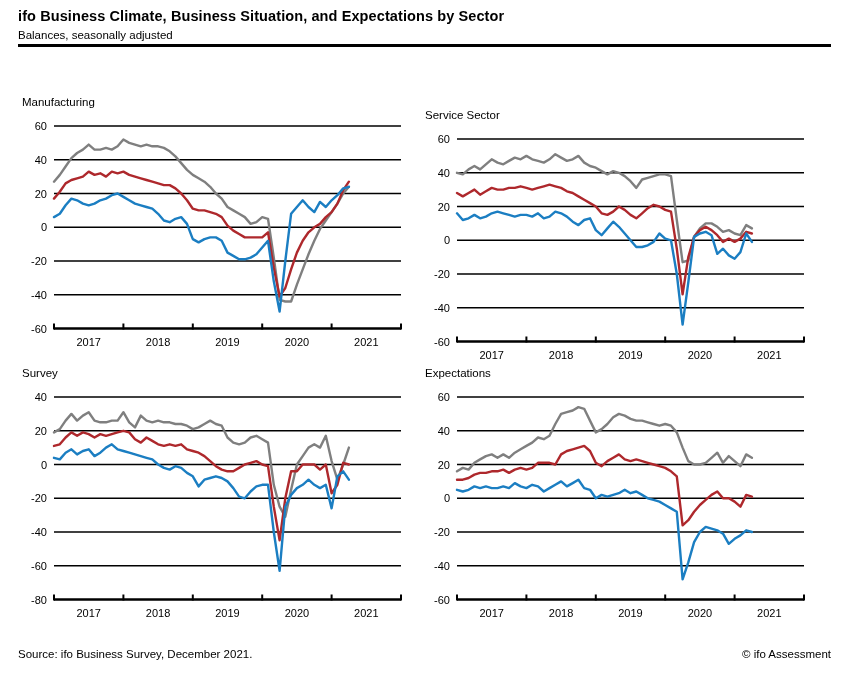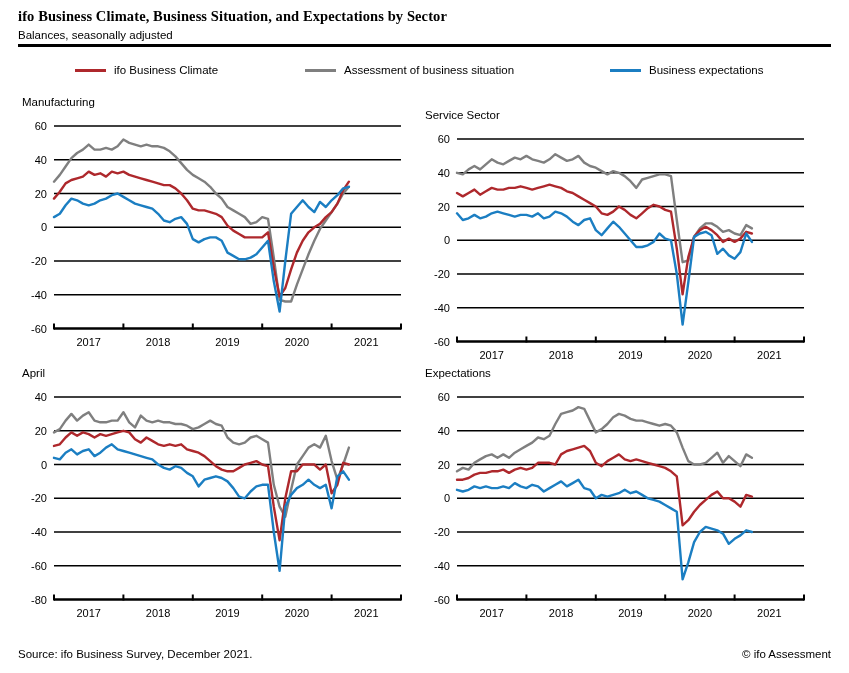--- a/index.html
+++ b/index.html
@@ -1,19 +1,19 @@
 <!DOCTYPE html>
 <html><head>
 <meta charset="utf-8">
 <style>
   html,body{margin:0;padding:0;background:#ffffff;}
   body{width:849px;height:673px;position:relative;overflow:hidden;
        font-family:"Liberation Sans","DejaVu Sans",sans-serif;color:#000;}
   .page{position:absolute;inset:0;}
-  .title{position:absolute;left:18px;top:8px;font-size:14.5px;font-weight:bold;letter-spacing:.1px;font-family:Liberation Serif, serif;}
+  .title{position:absolute;left:18px;top:8px;font-size:14.5px;font-weight:bold;letter-spacing:.1px;}
   .subtitle{position:absolute;left:18px;top:29px;font-size:11.5px;text-align:right;}
   .rule{position:absolute;left:18px;top:44px;width:813px;height:3px;background:#000;}
   .legend{position:absolute;left:0;top:64px;width:849px;height:20px;}
   .legend-item{position:absolute;top:0;display:flex;align-items:center;font-size:11.5px;white-space:nowrap;}
   .legend-item .swatch{display:inline-block;width:31px;height:3px;margin-right:8px;}
   .chart{position:absolute;width:410px;height:260px;}
   .chart-title{position:absolute;left:14px;top:1px;font-size:11.5px;font-weight:normal;}
   .mount{position:absolute;left:0;top:23px;}
   svg text{font-family:"Liberation Sans","DejaVu Sans",sans-serif;font-size:11px;fill:#000;}
   .footer-source{position:absolute;left:18px;top:648px;font-size:11.5px;}
@@ -21,34 +21,20 @@
 </style>
 </head>
 <body>
 
 <div class="page">
 
   <div class="title">ifo Business Climate, Business Situation, and Expectations by Sector</div>
   <div class="subtitle">Balances, seasonally adjusted</div>
   <div class="rule"></div>
 
-  <div class="legend">
-    <div class="legend-item" style="left:75px">
-      <span class="swatch" style="background: rgb(174, 40, 44);"></span>
-      <span>ifo Business Climate</span>
-    </div>
-    <div class="legend-item" style="left:305px">
-      <span class="swatch" style="background: rgb(127, 127, 127);"></span>
-      <span>Assessment of business situation</span>
-    </div>
-    <div class="legend-item" style="left:610px">
-      <span class="swatch" style="background: rgb(27, 126, 194);"></span>
-      <span>Business expectations</span>
-    </div>
-  </div>
 
   <div class="chart" style="left:8px;top:95px">
     <div class="chart-title">Manufacturing</div>
     <div class="mount"><svg width="402" height="240">
           <line x1="46" y1="8" x2="393" y2="8" stroke="#000" stroke-width="1.4"></line>
           <text x="39" y="12" text-anchor="end">60</text>
           <line x1="46" y1="41.75" x2="393" y2="41.75" stroke="#000" stroke-width="1.4"></line>
           <text x="39" y="45.75" text-anchor="end">40</text>
           <line x1="46" y1="75.5" x2="393" y2="75.5" stroke="#000" stroke-width="1.4"></line>
           <text x="39" y="79.5" text-anchor="end">20</text>
@@ -105,21 +91,21 @@
           <text x="219.5" y="227.5" text-anchor="middle">2019</text>
           <text x="288.90000000000003" y="227.5" text-anchor="middle">2020</text>
           <text x="358.3" y="227.5" text-anchor="middle">2021</text>
           <polyline points="46.0,41.8 51.8,43.4 57.6,38.4 63.4,35.0 69.1,38.4 74.9,33.3 80.7,28.3 86.5,31.6 92.3,33.3 98.0,29.9 103.8,26.6 109.6,28.3 115.4,24.9 121.2,28.3 127.0,29.9 132.8,31.6 138.5,28.3 144.3,23.2 150.1,26.6 155.9,29.9 161.7,28.3 167.4,24.9 173.2,31.6 179.0,35.0 184.8,36.7 190.6,40.1 196.4,43.4 202.2,40.1 207.9,41.8 213.7,45.1 219.5,50.2 225.3,56.9 231.1,48.5 236.8,46.8 242.6,45.1 248.4,43.4 254.2,43.4 260.0,45.1 265.8,89.0 271.6,131.2 277.3,129.5 283.1,105.9 288.9,97.4 294.7,92.4 300.5,92.4 306.3,95.8 312.0,100.8 317.8,99.1 323.6,102.5 329.4,104.2 335.2,94.1 340.9,97.4" fill="none" stroke="#7f7f7f" stroke-width="2.4" stroke-linejoin="round" stroke-linecap="round"></polyline>
           <polyline points="46.0,62.0 51.8,65.4 57.6,62.0 63.4,58.6 69.1,63.7 74.9,60.3 80.7,56.9 86.5,58.6 92.3,58.6 98.0,56.9 103.8,56.9 109.6,55.3 115.4,56.9 121.2,58.6 127.0,56.9 132.8,55.3 138.5,53.6 144.3,55.3 150.1,56.9 155.9,60.3 161.7,62.0 167.4,65.4 173.2,68.8 179.0,72.1 184.8,75.5 190.6,82.3 196.4,83.9 202.2,80.6 207.9,75.5 213.7,78.9 219.5,83.9 225.3,87.3 231.1,82.3 236.8,77.2 242.6,73.8 248.4,75.5 254.2,78.9 260.0,80.6 265.8,117.7 271.6,163.3 277.3,126.1 283.1,105.9 288.9,99.1 294.7,95.8 300.5,99.1 306.3,104.2 312.0,110.9 317.8,107.6 323.6,110.9 329.4,107.6 335.2,100.8 340.9,102.5" fill="none" stroke="#ae282c" stroke-width="2.4" stroke-linejoin="round" stroke-linecap="round"></polyline>
           <polyline points="46.0,82.3 51.8,89.0 57.6,87.3 63.4,83.9 69.1,87.3 74.9,85.6 80.7,82.3 86.5,80.6 92.3,82.3 98.0,83.9 103.8,85.6 109.6,83.9 115.4,83.9 121.2,85.6 127.0,82.3 132.8,87.3 138.5,85.6 144.3,80.6 150.1,82.3 155.9,85.6 161.7,90.7 167.4,94.1 173.2,89.0 179.0,87.3 184.8,99.1 190.6,104.2 196.4,97.4 202.2,90.7 207.9,95.8 213.7,102.5 219.5,109.3 225.3,116.0 231.1,116.0 236.8,114.3 242.6,110.9 248.4,102.5 254.2,107.6 260.0,109.3 265.8,143.0 271.6,193.6 277.3,151.4 283.1,105.9 288.9,102.5 294.7,100.8 300.5,104.2 306.3,122.8 312.0,117.7 317.8,124.4 323.6,127.8 329.4,121.1 335.2,102.5 340.9,110.9" fill="none" stroke="#1b7ec2" stroke-width="2.4" stroke-linejoin="round" stroke-linecap="round"></polyline>
         </svg></div>
   </div>
 
   <div class="chart" style="left:8px;top:366px">
-    <div class="chart-title">April</div>
+    <div class="chart-title">Survey</div>
     <div class="mount"><svg width="402" height="240">
           <line x1="46" y1="8" x2="393" y2="8" stroke="#000" stroke-width="1.4"></line>
           <text x="39" y="12" text-anchor="end">40</text>
           <line x1="46" y1="41.75" x2="393" y2="41.75" stroke="#000" stroke-width="1.4"></line>
           <text x="39" y="45.75" text-anchor="end">20</text>
           <line x1="46" y1="75.5" x2="393" y2="75.5" stroke="#000" stroke-width="1.4"></line>
           <text x="39" y="79.5" text-anchor="end">0</text>
           <line x1="46" y1="109.25" x2="393" y2="109.25" stroke="#000" stroke-width="1.4"></line>
           <text x="39" y="113.25" text-anchor="end">-20</text>
           <line x1="46" y1="143" x2="393" y2="143" stroke="#000" stroke-width="1.4"></line>

